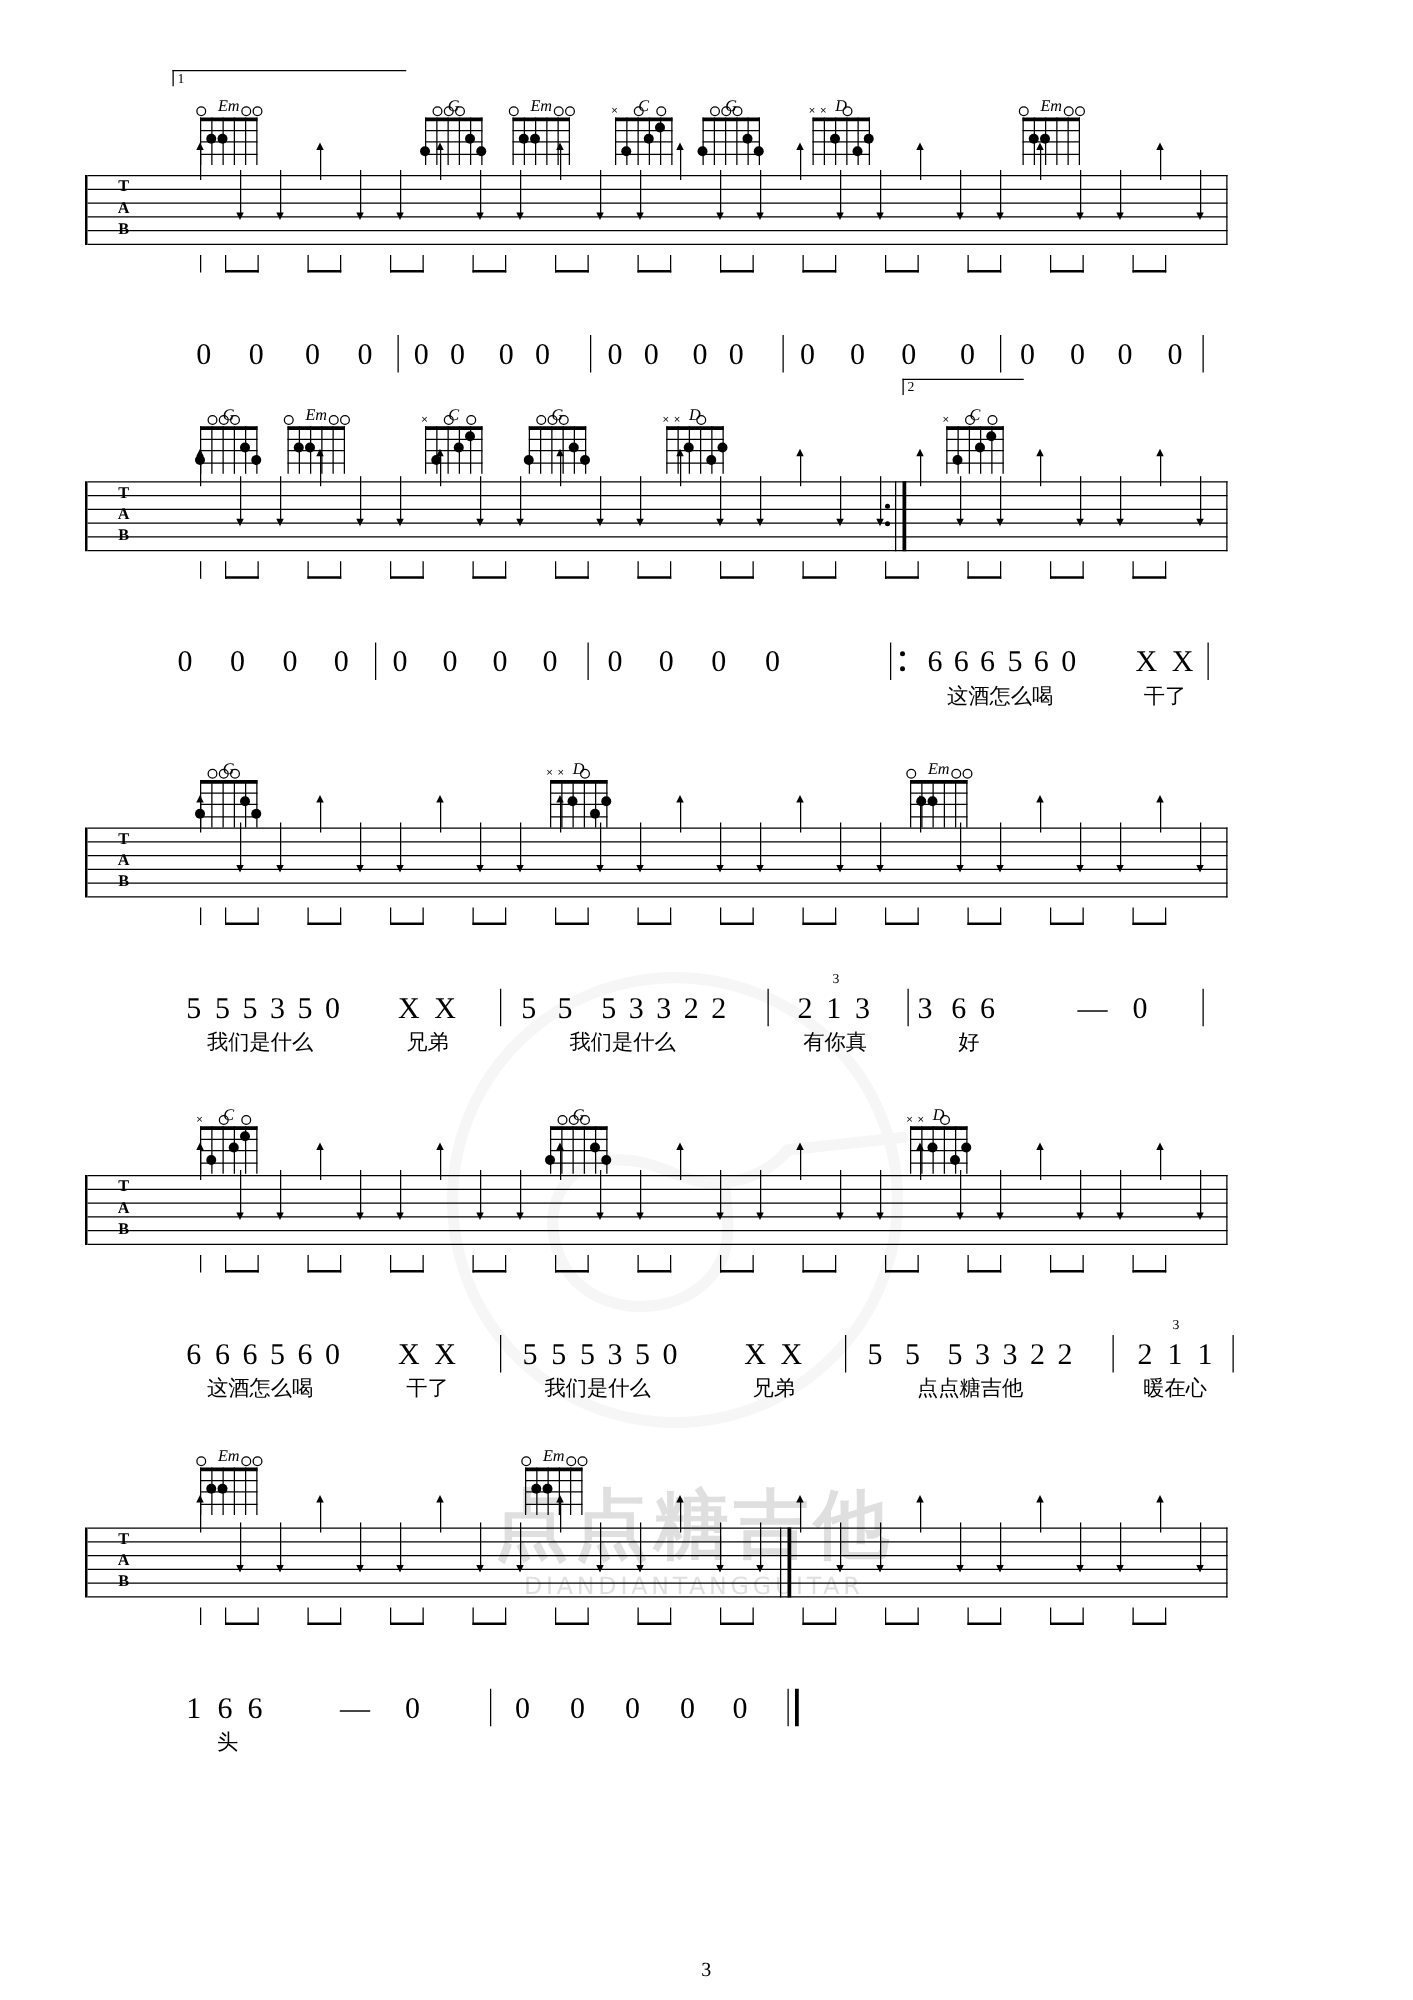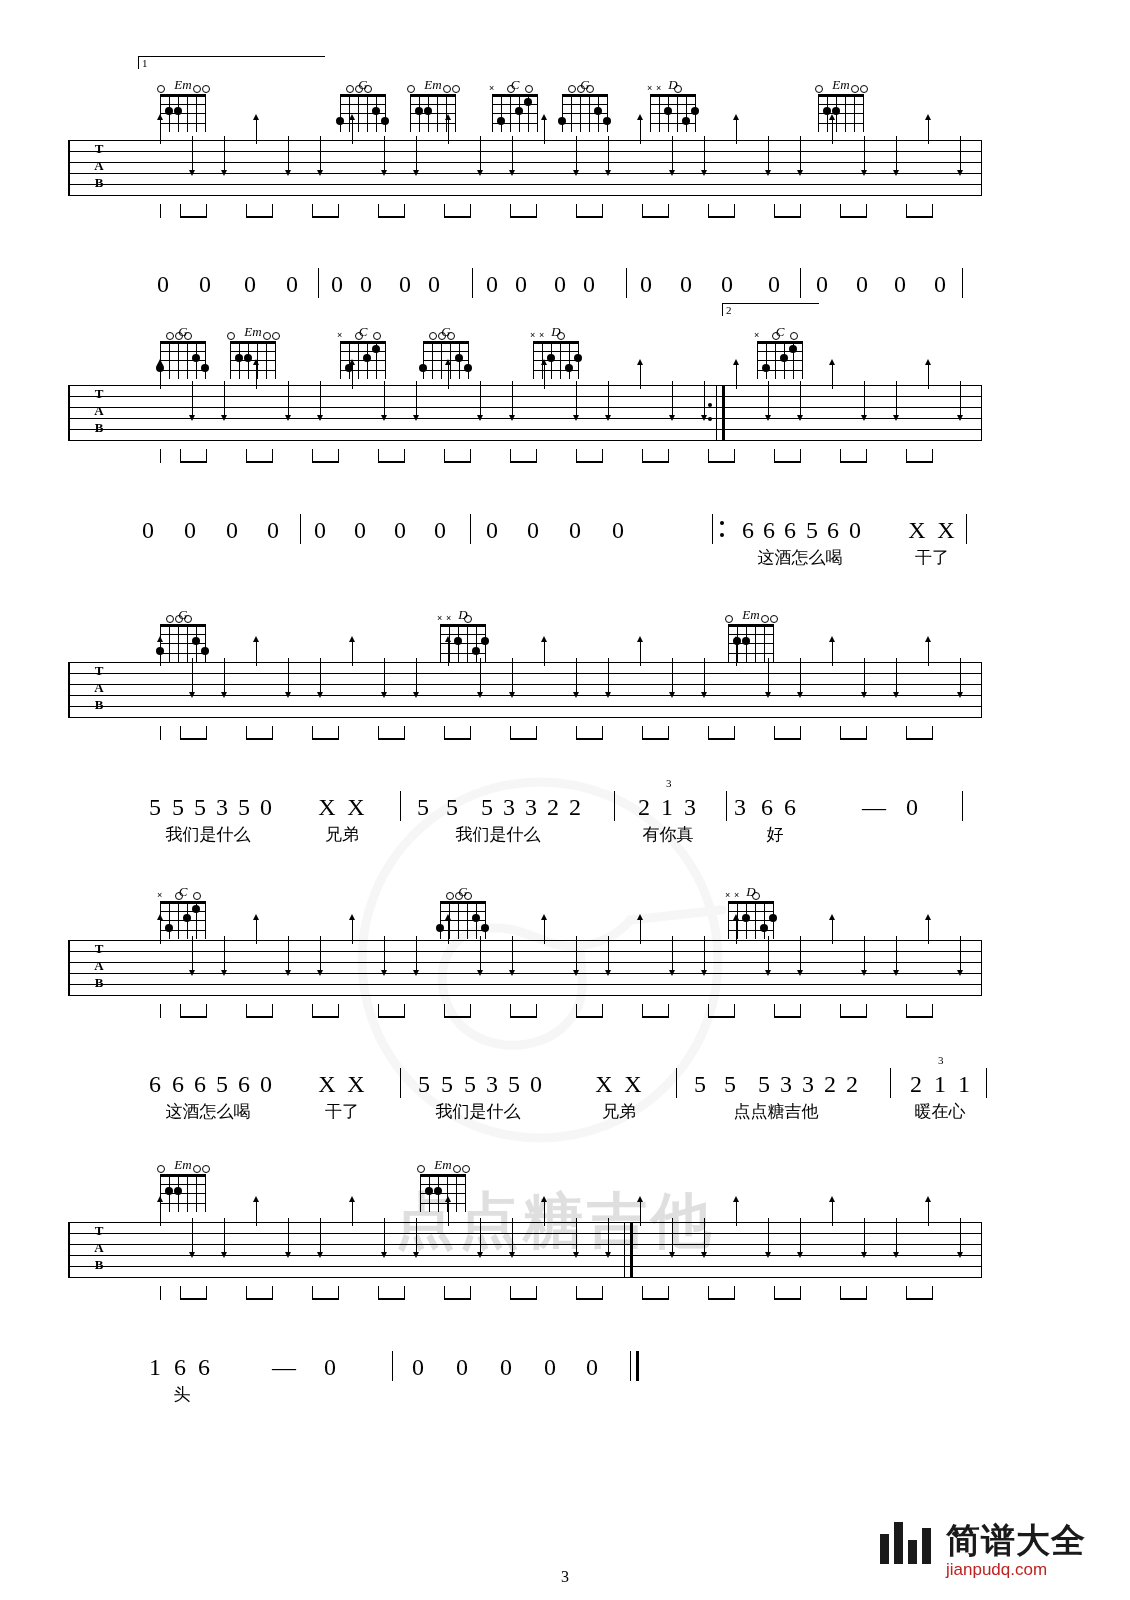--- a/index.html
+++ b/index.html
@@ -287,20 +287,21 @@
 
   <svg class="watermark-guitar" viewBox="0 0 420 420">
     <circle cx="210" cy="200" r="178" fill="none" stroke="#dcdcdc" stroke-width="9"></circle>
     <path d="M120 250 C 100 210, 120 170, 160 168 C 200 166, 215 190, 250 186 C 285 182, 300 160, 300 160" fill="none" stroke="#dcdcdc" stroke-width="9" stroke-linecap="round"></path>
     <path d="M120 250 C 140 290, 200 296, 232 268 C 262 242, 250 210, 250 186" fill="none" stroke="#dcdcdc" stroke-width="9" stroke-linecap="round"></path>
     <path d="M300 160 L 392 150" fill="none" stroke="#dcdcdc" stroke-width="9" stroke-linecap="round"></path>
   </svg>
 
   <div class="watermark-text">
     <div class="wm-cn">点点糖吉他</div>
+    <div class="wm-en">DIANDIANTANGGUITAR</div>
   </div>
 
   <div id="music-layer">
       <div class="chord" style="left: 154px; top: 78px;">
         <div class="chord-name">Em</div>
         <div class="chord-grid">
           <div style="position: absolute; left: 0px; top: 0px; width: 46px; height: 2.5px; background: rgb(0, 0, 0);"></div>
           <div class="v" style="left: 0px;"></div>
           <div class="v" style="left: 9px;"></div>
           <div class="v" style="left: 18px;"></div>
@@ -1516,24 +1517,14 @@
         <i style="top: 12px;"></i>
       </div>
       <div class="barline" style="left: 624px; top: 1222px; height: 56px;"></div>
       <div class="barline thick" style="left: 630px; top: 1222px; height: 56px;"></div>
       <div class="jbar" style="left: 630px; top: 1351px; height: 30px;"></div>
       <div class="jbar" style="left: 636px; top: 1351px; height: 30px; width: 3px;"></div>
     </div>
 
   <div class="page-number">3</div>
 
-  <div class="logo-jpdq">
-    <div class="bars">
-      <i style="left:0;  height:30px;"></i>
-      <i style="left:14px;height:42px;"></i>
-      <i style="left:28px;height:24px;"></i>
-      <i style="left:42px;height:36px;"></i>
-    </div>
-    <div class="cn">简谱大全</div>
-    <div class="en">jianpudq.com</div>
-  </div>
 
 </div>
 
 </body></html>

